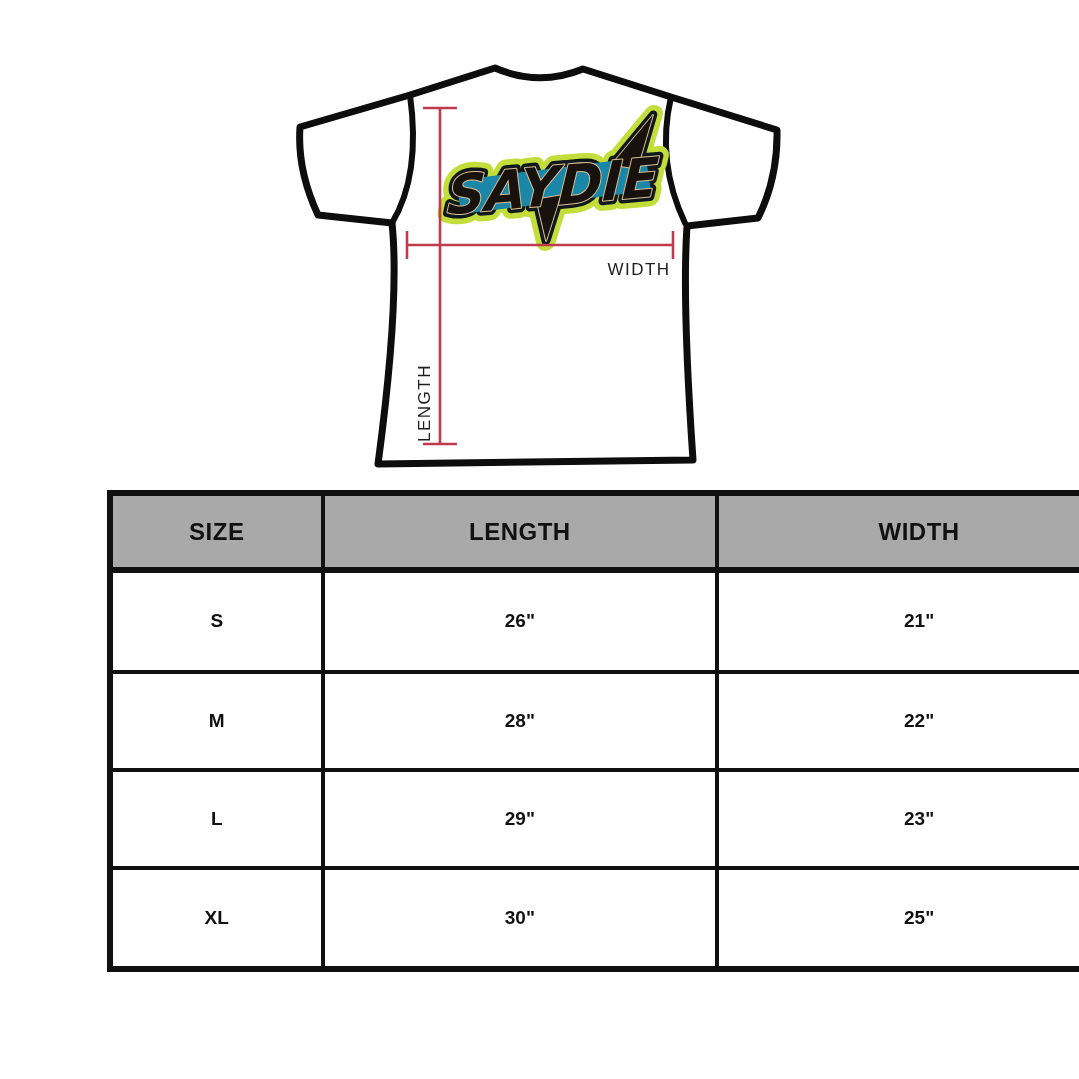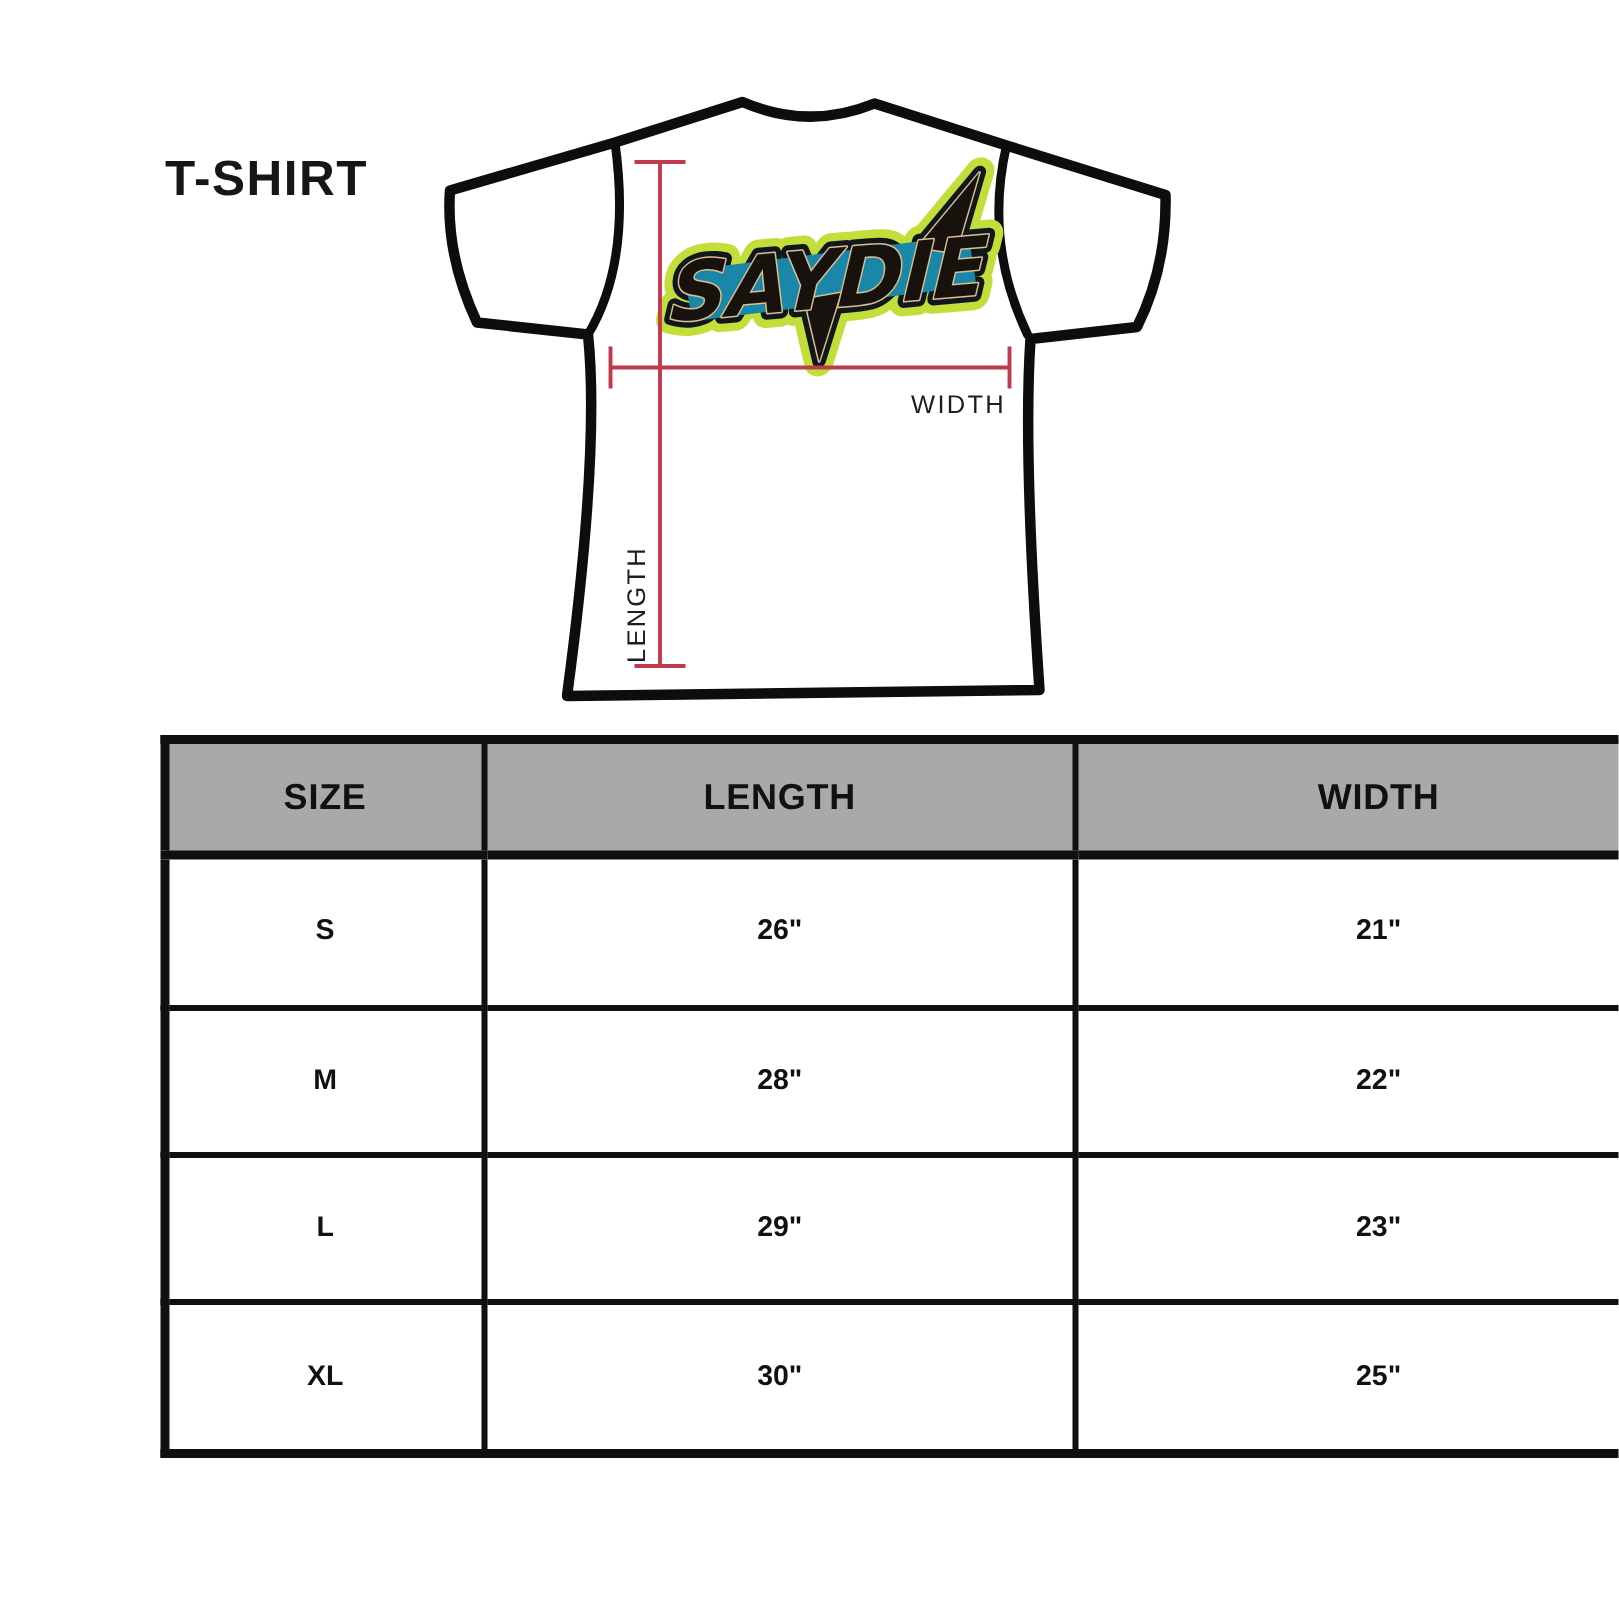--- a/index.html
+++ b/index.html
@@ -83,21 +83,20 @@
   }
   .col-size { width: 21%; }
   .col-length { width: 39%; }
   .col-width { width: 40%; }
 </style>
 </head>
 <body>
 
 <div class="page">
 
-  <h1 class="title">T-SHIRT</h1>
 
   <svg class="shirt-svg" viewBox="0 0 520 440" aria-hidden="true">
 
     <path class="shirt-outline" d="M 215,18 Q 259,37 303,19 L 391,47 L 497,80 Q 498,128 478,168 L 407,176
              Q 402,250 413,410 L 98,414 Q 120,250 112,173 L 38,165 Q 17,120 20,77 L 130,45 Z"></path>
     <path class="seam" d="M 130,45 Q 141,125 112,173"></path>
     <path class="seam" d="M 391,47 Q 376,112 405,173"></path>
 
     <g transform="translate(273,136) rotate(-5)">
       <g transform="skewX(-8)">

